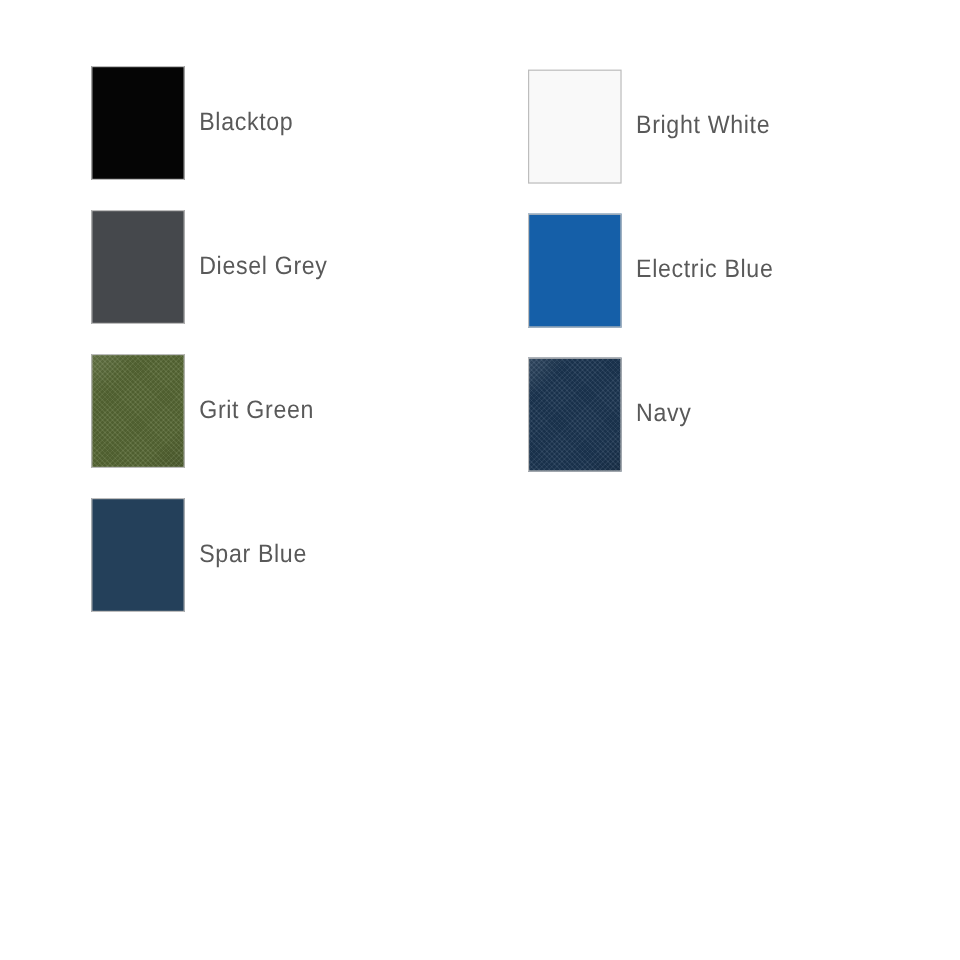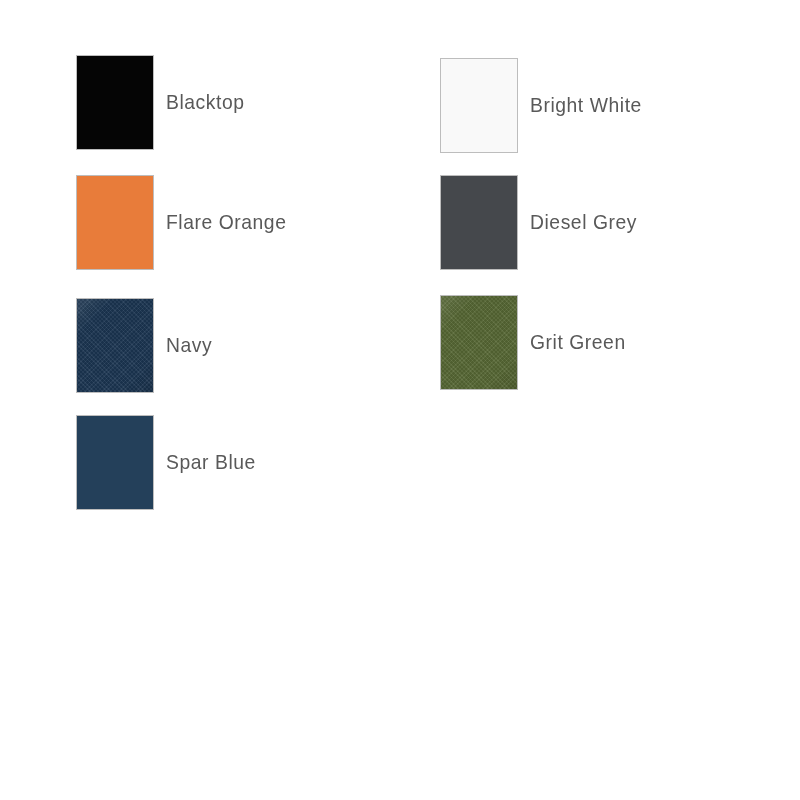--- a/index.html
+++ b/index.html
@@ -112,42 +112,42 @@
     <div class="swatch-item col-left">
       <div class="swatch-chip" style="background-color: rgb(5, 5, 5); border-color: rgb(189, 189, 189);"></div>
       <div class="swatch-label" style="color: rgb(89, 89, 89);">Blacktop</div>
     </div>
 
     <div class="swatch-item col-right">
       <div class="swatch-chip" style="background-color: rgb(249, 249, 249); border-color: rgb(189, 189, 189);"></div>
       <div class="swatch-label" style="color: rgb(89, 89, 89);">Bright White</div>
     </div>
 
-    <div class="swatch-item col-left">
-      <div class="swatch-chip" style="background-color: rgb(232, 124, 58); border-color: rgb(189, 189, 189);"></div>
-      <div class="swatch-label" style="color: rgb(89, 89, 89);">Flare Orange</div>
-    </div>
 
 
 
 
     <div class="swatch-item col-left">
       <div class="swatch-chip" style="background-color: rgb(69, 72, 76); border-color: rgb(189, 189, 189);"></div>
       <div class="swatch-label" style="color: rgb(89, 89, 89);">Diesel Grey</div>
     </div>
 
-
     <div class="swatch-item col-right">
-      <div class="swatch-chip textured" style="background-color: rgb(27, 53, 81); border-color: rgb(189, 189, 189);"></div>
-      <div class="swatch-label" style="color: rgb(89, 89, 89);">Navy</div>
+      <div class="swatch-chip" style="background-color: rgb(21, 95, 168); border-color: rgb(189, 189, 189);"></div>
+      <div class="swatch-label" style="color: rgb(89, 89, 89);">Electric Blue</div>
     </div>
 
     <div class="swatch-item col-left">
       <div class="swatch-chip textured" style="background-color: rgb(86, 103, 52); border-color: rgb(189, 189, 189);"></div>
       <div class="swatch-label" style="color: rgb(89, 89, 89);">Grit Green</div>
+    </div>
+
+    <div class="swatch-item col-right">
+      <div class="swatch-chip textured" style="background-color: rgb(27, 53, 81); border-color: rgb(189, 189, 189);"></div>
+      <div class="swatch-label" style="color: rgb(89, 89, 89);">Navy</div>
     </div>
 
     <div class="swatch-item col-left">
       <div class="swatch-chip" style="background-color: rgb(36, 64, 90); border-color: rgb(189, 189, 189);"></div>
       <div class="swatch-label" style="color: rgb(89, 89, 89);">Spar Blue</div>
     </div>
 
     <div class="swatch-item col-right is-empty">
       
       

